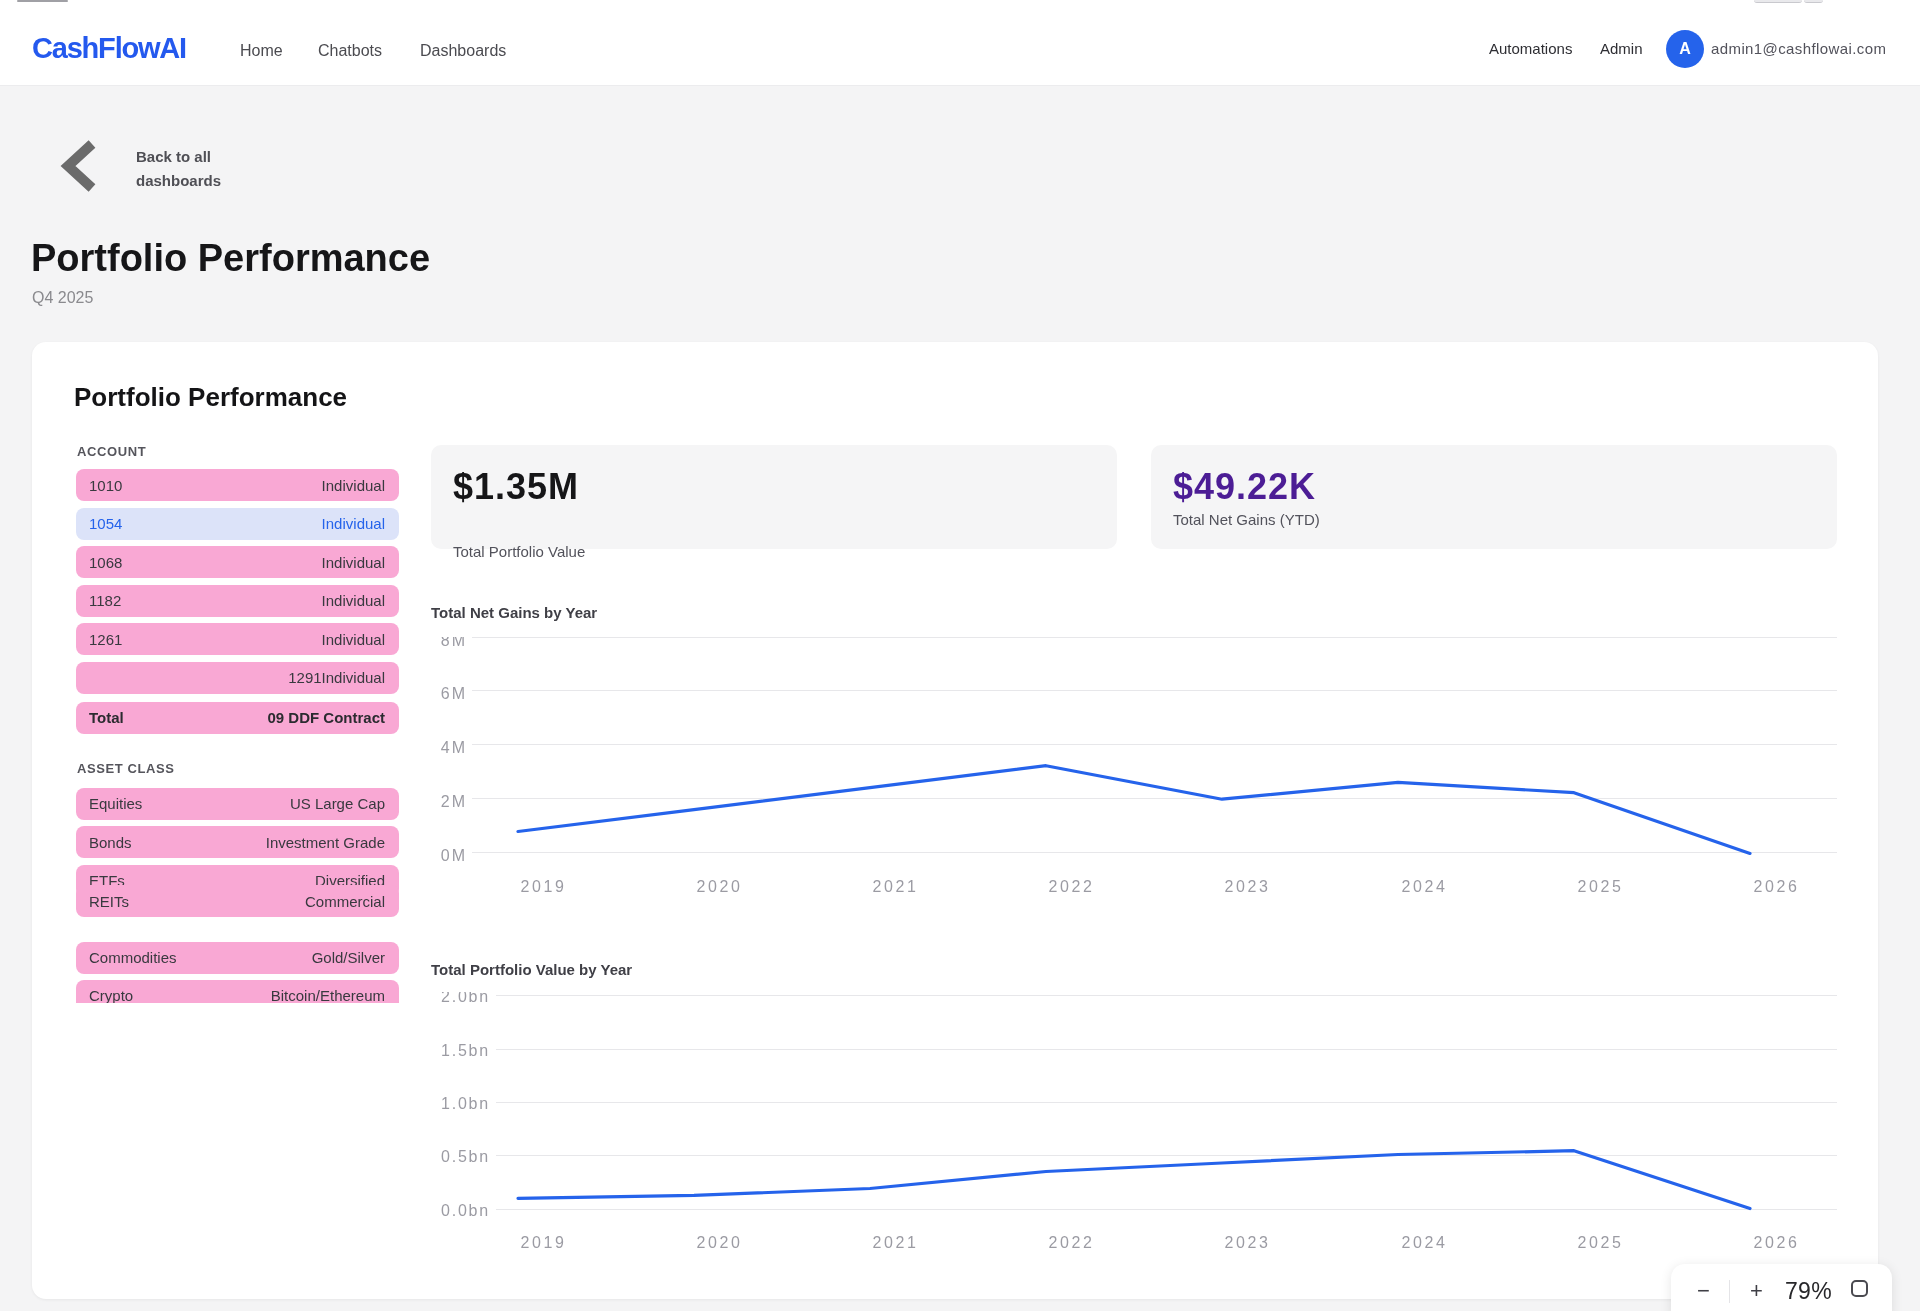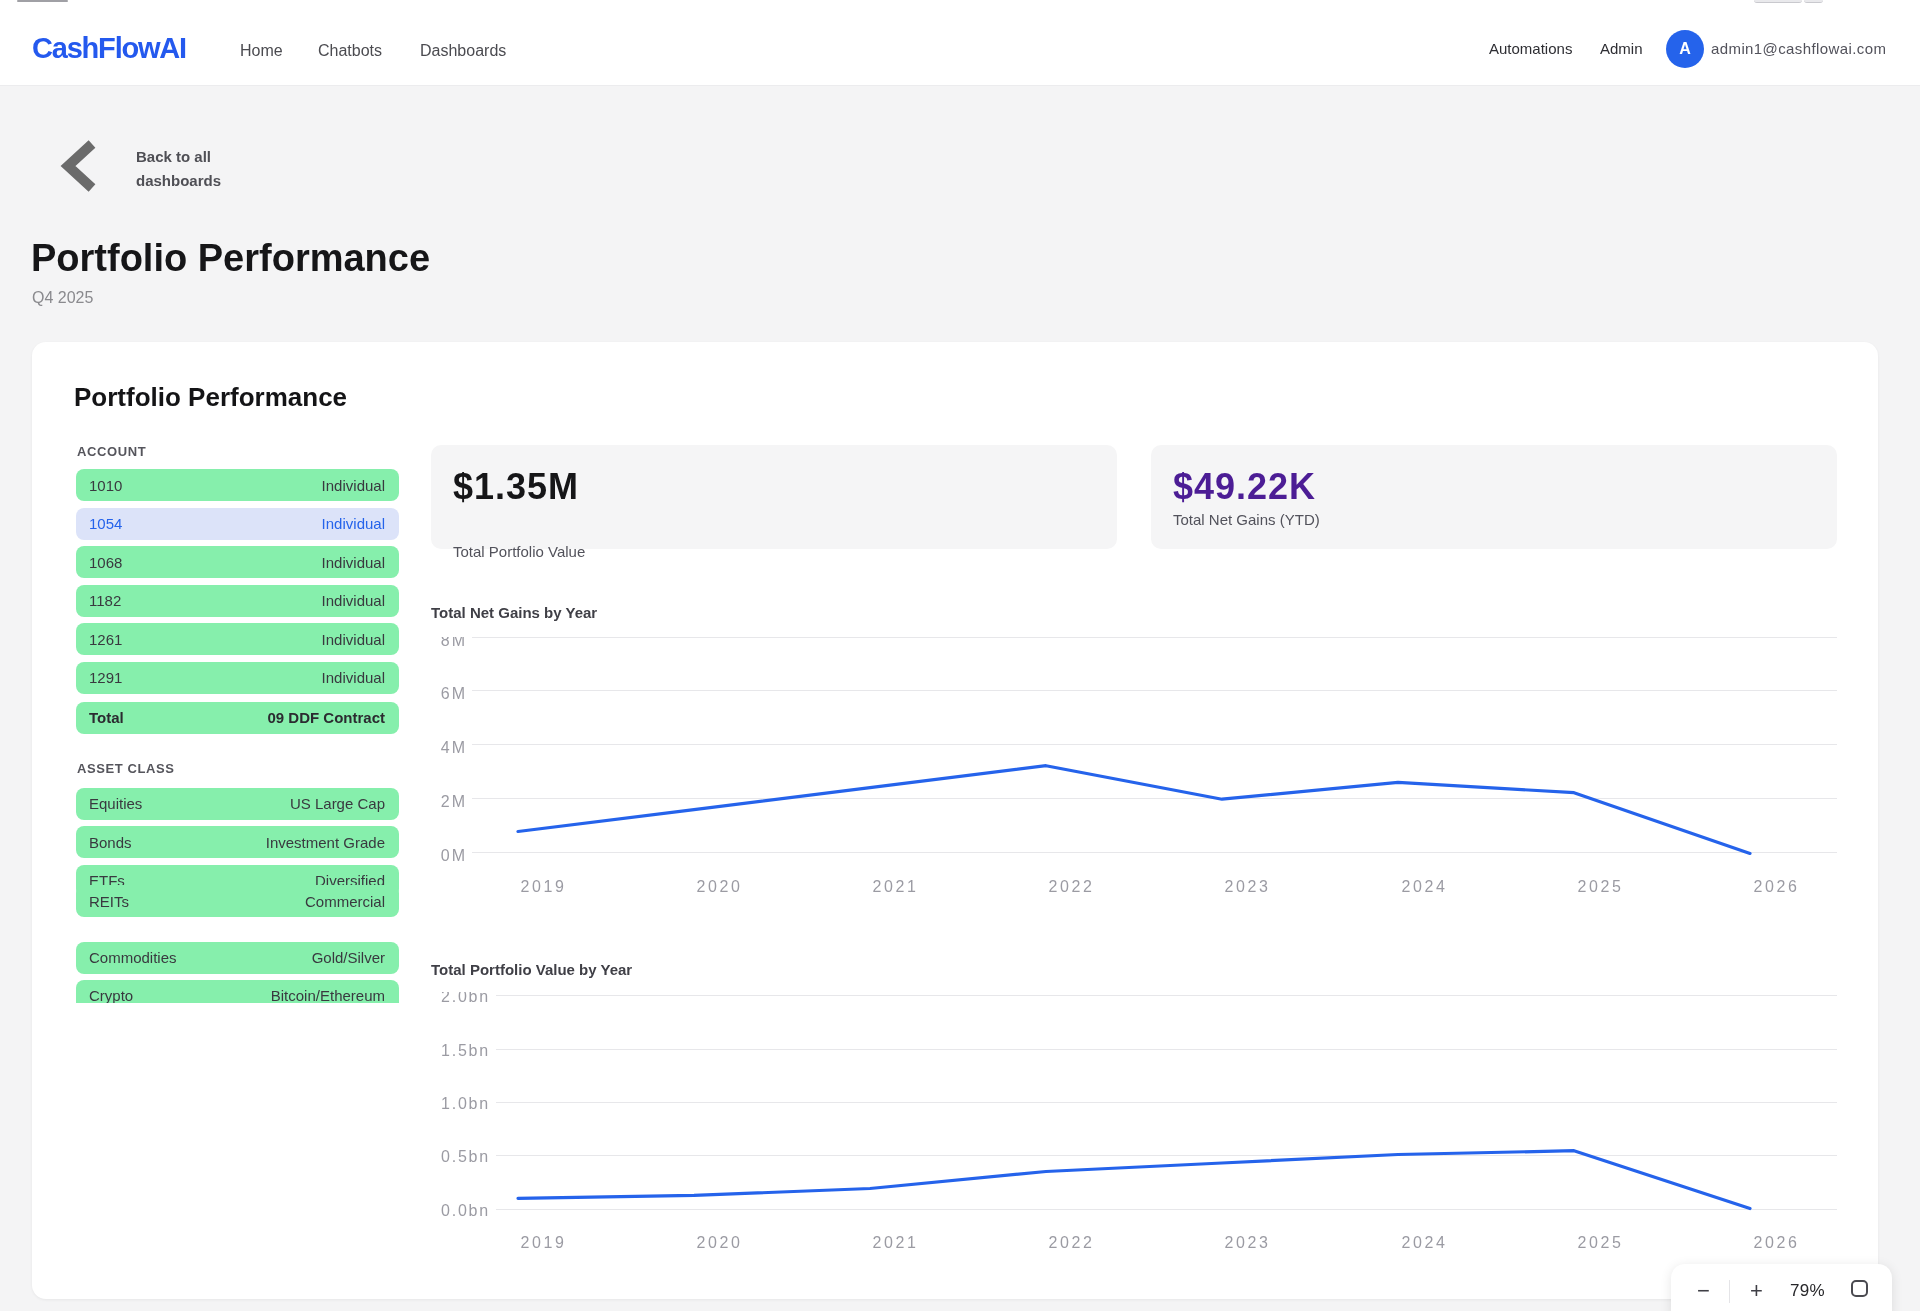--- a/index.html
+++ b/index.html
@@ -50,21 +50,21 @@
       <span>Individual</span>
     </div>
   <div class="abs row" style="top:144.5px;">
       <span>1182</span>
       <span>Individual</span>
     </div>
   <div class="abs row" style="top:183px;">
       <span>1261</span>
       <span>Individual</span>
     </div>
-  <div class="abs row" style="top:221.5px;">
+  <div class="abs row" style="top:221.5px;justify-content:flex-end;">
       <span>1291</span>
       <span>Individual</span>
     </div>
   <div class="abs row tot" style="top:261.5px;">
       <span>Total</span>
       <span>09 DDF Contract</span>
     </div>
   <div class="abs" style="left:1px;top:320px;height:17px;line-height:17px;font-size:13px;font-weight:700;letter-spacing:0.6px;color:#55555c;">ASSET CLASS</div>
   <div class="abs row" style="top:347.5px;">
       <span>Equities</span>
@@ -85,21 +85,21 @@
   <div class="abs row" style="top:501.5px;">
       <span>Commodities</span>
       <span>Gold/Silver</span>
     </div>
   <div class="abs row" style="top:539.5px;">
       <span>Crypto</span>
       <span>Bitcoin/Ethereum</span>
     </div>
 </div>
 <style>
-  .row { left:0; width:323px; height:32px; background:#86efac; border-radius:8px;
+  .row { left:0; width:323px; height:32px; background:#f9a8d4; border-radius:8px;
          display:flex; justify-content:space-between; align-items:center;
          padding:0 14px 0 13px; font-size:15px; color:#39393f; }
   .row.sel { background:#dce3f9; color:#2563eb; }
   .row.tot { font-weight:700; color:#2b2b30; }
 </style>
 
 <div class="abs" style="left:431px;top:445px;width:686px;height:104px;background:#f5f5f6;border-radius:10px;"></div>
 <div class="abs" style="left:453px;top:465px;height:44px;line-height:44px;font-size:36px;font-weight:800;color:#161618;letter-spacing:1px;">$1.35M</div>
 <div class="abs" style="left:453px;top:510px;height:20px;line-height:20px;font-size:15px;color:#52525b;margin-top:32px;">Total Portfolio Value</div>
 <div class="abs" style="left:1151px;top:445px;width:686px;height:104px;background:#f5f5f6;border-radius:10px;"></div>
@@ -161,14 +161,14 @@
     <text x="1170.5" y="256.1">2025</text>
     <text x="1346.5" y="256.1">2026</text>
   </g>
   <polyline points="88,206.3 264,203.4 440,196.5 616,179.5 792,171 968,162.5 1144,158.7 1320,216.5" fill="none" stroke="#2563eb" stroke-width="3.2" stroke-linejoin="round" stroke-linecap="round"></polyline>
 </svg>
 
 <div class="abs" style="left:1671px;top:1264px;width:221px;height:60px;background:#ffffff;border-radius:14px;box-shadow:0 2px 12px rgba(0,0,0,0.10);"></div>
 <div class="abs" style="left:1691px;top:1279px;width:25px;height:24px;line-height:24px;font-size:22px;color:#3f3f46;text-align:center;">−</div>
 <div class="abs" style="left:1729px;top:1280px;width:1px;height:23px;background:#e4e4e7;"></div>
 <div class="abs" style="left:1744px;top:1279px;width:25px;height:24px;line-height:24px;font-size:22px;color:#3f3f46;text-align:center;">+</div>
-<div class="abs" style="left:1785px;top:1280px;width:45px;height:22px;line-height:22px;font-size:17px;letter-spacing:0.3px;color:#27272a;text-align:center;">79%</div>
+<div class="abs" style="left:1785px;top:1280px;width:45px;height:22px;line-height:22px;font-size:23px;letter-spacing:0.3px;color:#27272a;text-align:center;">79%</div>
 <div class="abs" style="left:1851px;top:1280px;width:17px;height:17px;border:2px solid #4a4a50;border-radius:5px;background:#fff;"></div>
 
 </body></html>

